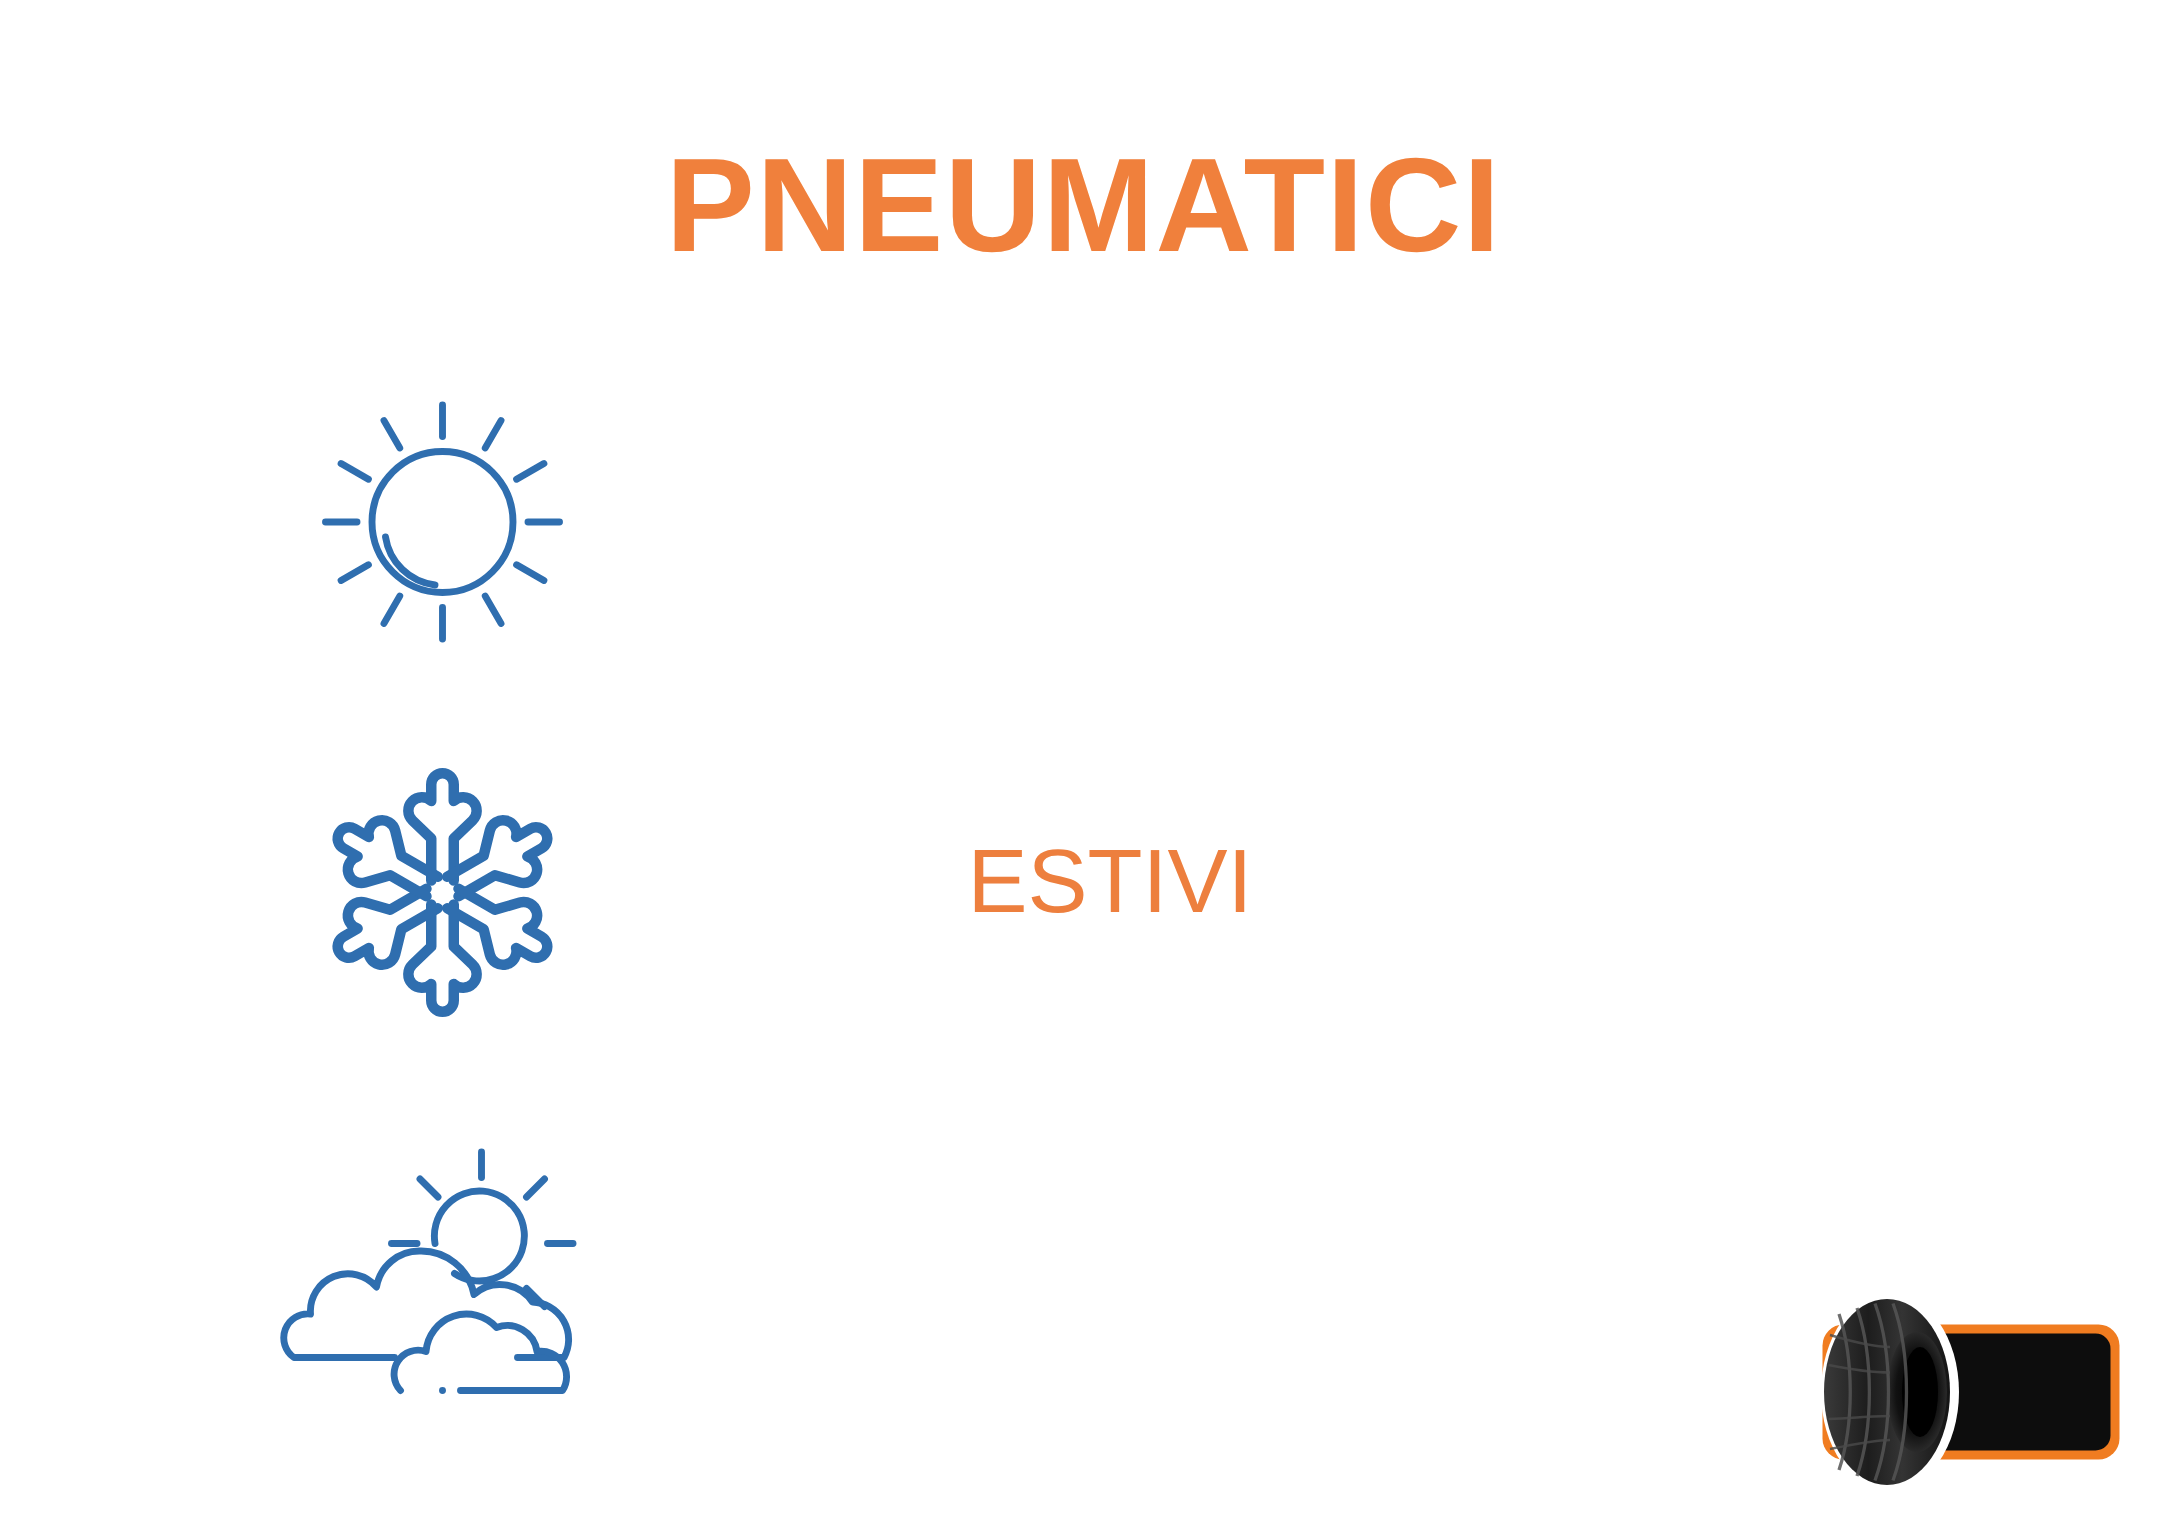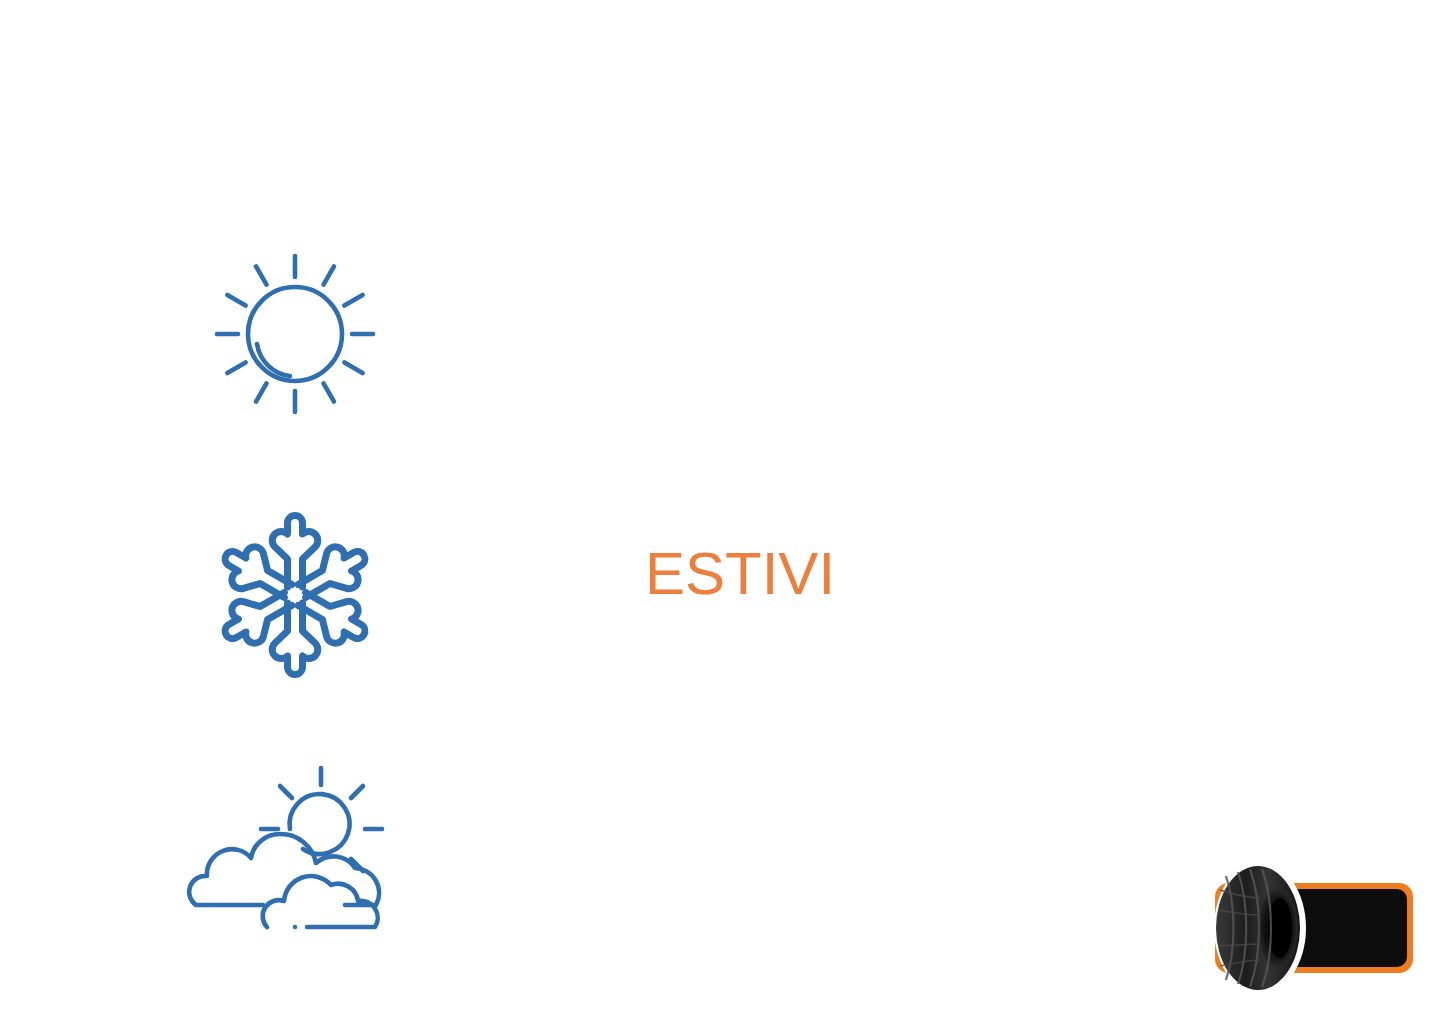--- a/index.html
+++ b/index.html
@@ -32,21 +32,21 @@
     line-height: 1;
     white-space: nowrap;
   }
 
   .row {
     position: absolute;
     left: 0;
     width: 1445px;
     height: 200px;
   }
-  #row-estivi   { top: 236px; }
+  #row-estivi   { top: 250px; }
   #row-invernali{ top: 495px; }
   #row-4stagioni{ top: 745px; }
 
   .row-icon {
     position: absolute;
     left: 185px;
     top: 0;
     width: 230px;
     height: 200px;
   }
@@ -74,20 +74,21 @@
     width: 228px;
     height: 150px;
   }
   #brand-logo svg { display: block; width: 100%; height: 100%; }
 </style>
 </head>
 <body>
 
 <div id="poster">
 
+  <div id="page-title">PNEUMATICI</div>
 
   <div class="row" id="row-estivi">
     <div class="row-icon">
       <svg viewBox="0 0 230 200" xmlns="http://www.w3.org/2000/svg">
         <g fill="none" stroke="#2F6EAF" stroke-width="4.6" stroke-linecap="round">
           <circle cx="110" cy="98" r="47"></circle>
           <path d="M72 108 A 38 38 0 0 0 105 140" stroke-width="4.6"></path>
 
           <line x1="110" y1="41" x2="110" y2="20"></line>
           <line x1="138.5" y1="48.6" x2="149" y2="30.4"></line>

